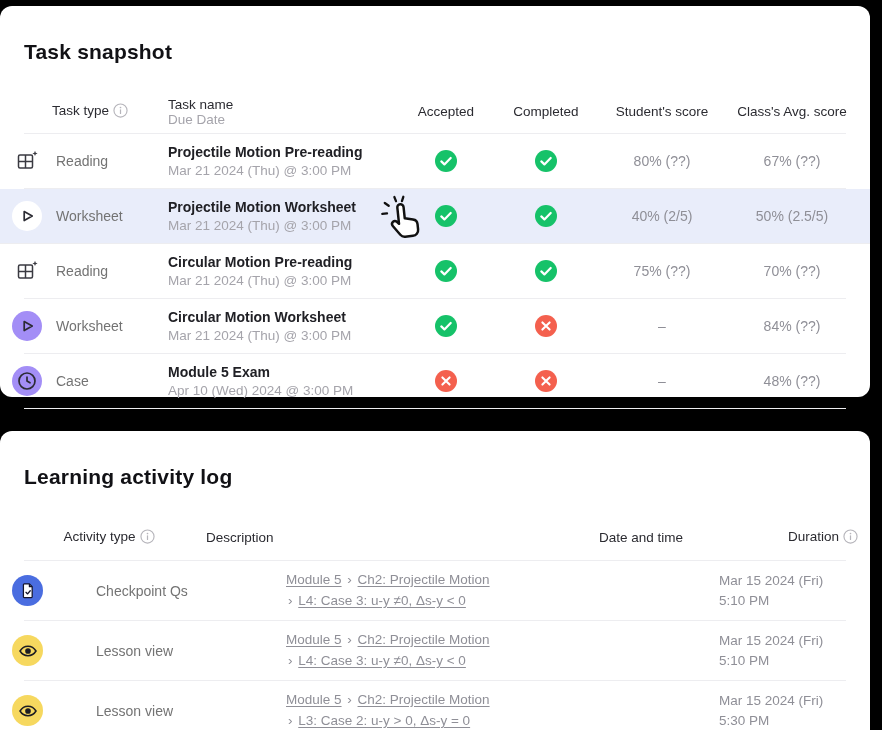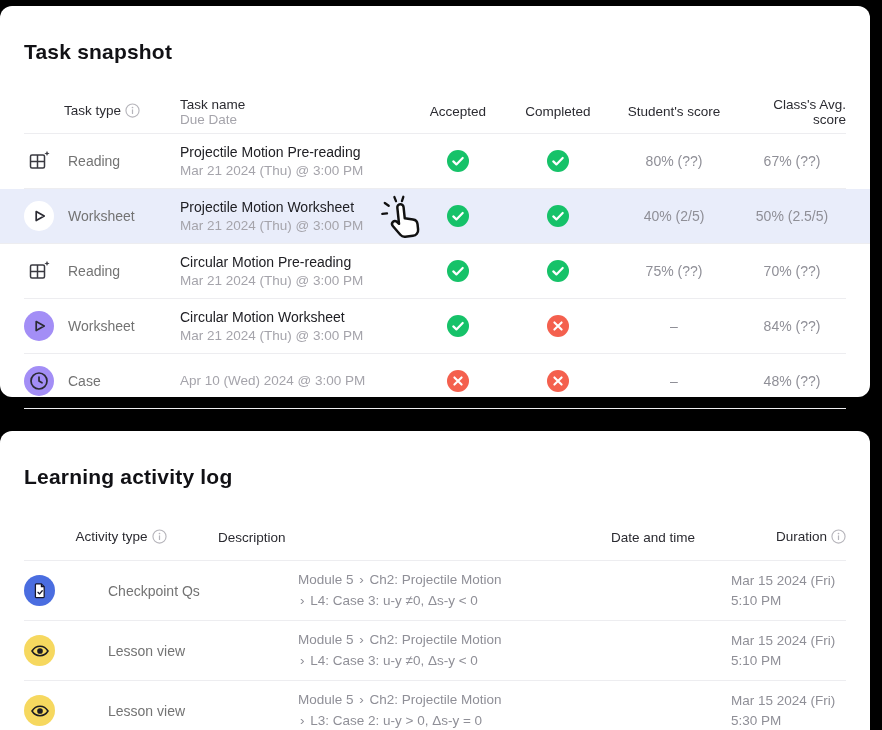--- a/index.html
+++ b/index.html
@@ -4,51 +4,51 @@
 <style>
   html,body{margin:0;padding:0;background:#000;}
   body{width:882px;height:730px;position:relative;overflow:hidden;
        font-family:"Liberation Sans","DejaVu Sans",sans-serif;
        -webkit-font-smoothing:antialiased;}
   .panel{position:absolute;left:0;width:870px;background:#fff;border-radius:12px;}
   #panel-tasks{top:6px;height:391px;}
   #panel-activity{top:431px;height:356px;}
   .panel-title{padding:17px 24px 8px;font-size:21px;color:#111115;letter-spacing:.2px;}
   
-  .hdr,.row{display:grid;align-items:center;padding:0 24px;position:relative;}
+  .hdr,.row{display:grid;align-items:center;padding:0 12px;position:relative;}
   .hdr::after,.row::after{content:"";position:absolute;left:24px;right:24px;bottom:0;height:1px;background:#ededf0;}
   .row.highlighted::after{left:0;right:0;}
   .hdr{color:#2b2b31;font-size:13.5px;font-weight:500;}
   .sub{color:#a5a4ab;font-weight:400;}
   .score{color:#8f8f97;font-size:14px;text-align:center;}
   .center{text-align:right;justify-self:center;}
   .info-icon{display:inline-block;vertical-align:-3px;margin-left:4px;}
   
   #panel-tasks .hdr{grid-template-columns:44px 112px 230px 96px 104px 128px 1fr;height:44px;}
   #panel-tasks .row{grid-template-columns:44px 112px 230px 96px 104px 128px 1fr;height:55px;}
   .row.highlighted{background:#e9edfa;}
   .th-tasktype{grid-column:1/3;justify-self:center;}
   .type-icon{width:30px;height:30px;border-radius:50%;display:flex;align-items:center;justify-content:center;}
   .bg-none{background:transparent;}
   .bg-white{background:#fff;}
   .bg-purple{background:#a38ef6;}
   .type-label{font-size:14px;color:#737373;}
-  .task-name{font-size:14px;font-weight:400;color:#202025;line-height:1.35;}
+  .task-name{font-size:14px;font-weight:700;color:#202025;line-height:1.35;}
   .task-due{font-size:13.5px;color:#a5a4ab;line-height:1.35;}
   .status-cell{justify-self:center;display:flex;align-items:center;}
   .click-cursor{position:absolute;left:376px;top:2px;pointer-events:none;}
   
   #panel-activity .hdr{grid-template-columns:44px 150px 393px 150px 1fr;height:46px;}
   #panel-activity .row{grid-template-columns:44px 150px 393px 150px 1fr;height:60px;gap:40px;}
   .th-activitytype{grid-column:1/3;justify-self:center;}
   .act-icon{width:31px;height:31px;border-radius:50%;display:flex;align-items:center;justify-content:center;}
   .bg-blue{background:#4a6de0;}
   .bg-yellow{background:#f6d85f;}
   .desc{font-size:13.5px;color:#8f8f97;line-height:1.55;}
-  .desc a, .desc .lnk{color:#8f8f97;text-underline-offset:2px;cursor:pointer;}
+  .desc a, .desc .lnk{color:#8f8f97;text-decoration:underline;text-underline-offset:2px;cursor:pointer;}
   .desc .sep{text-decoration:none;padding:0 2px;}
   .datetime{font-size:13.5px;color:#8f8f97;line-height:1.45;}
   .duration{font-size:13.5px;color:#8f8f97;text-align:left;padding-right:4px;}
   .th-right{text-align:right;justify-self:end;}
 </style>
 </head>
 <body>
 
 <section class="panel" id="panel-tasks">
   <h2 class="panel-title">Task snapshot</h2>
@@ -211,20 +211,21 @@
       <div class="row">
     <div class="type-icon bg-purple">
 
       <svg width="24" height="24" viewBox="0 0 24 24">
             <circle cx="12" cy="12" r="8" fill="none" stroke="#2b2b33" stroke-width="1.7"></circle>
             <path d="M12 8.2V12l3 1.8" fill="none" stroke="#2b2b33" stroke-width="1.7" stroke-linecap="round" stroke-linejoin="round"></path>
           </svg>
     </div>
     <div class="type-label">Case</div>
     <div>
+      <div class="task-name">Module 5 Exam</div>
       <div class="task-due">Apr 10 (Wed) 2024 @ 3:00 PM</div>
     </div>
     <div class="status-cell">
 
       <svg width="22" height="22" viewBox="0 0 22 22">
             <circle cx="11" cy="11" r="11" fill="#f4604e"></circle>
             <path d="M7.4 7.4l7.2 7.2M14.6 7.4l-7.2 7.2" stroke="#fff" stroke-width="2.1" stroke-linecap="round"></path>
           </svg>
     </div>
     <div class="status-cell">

